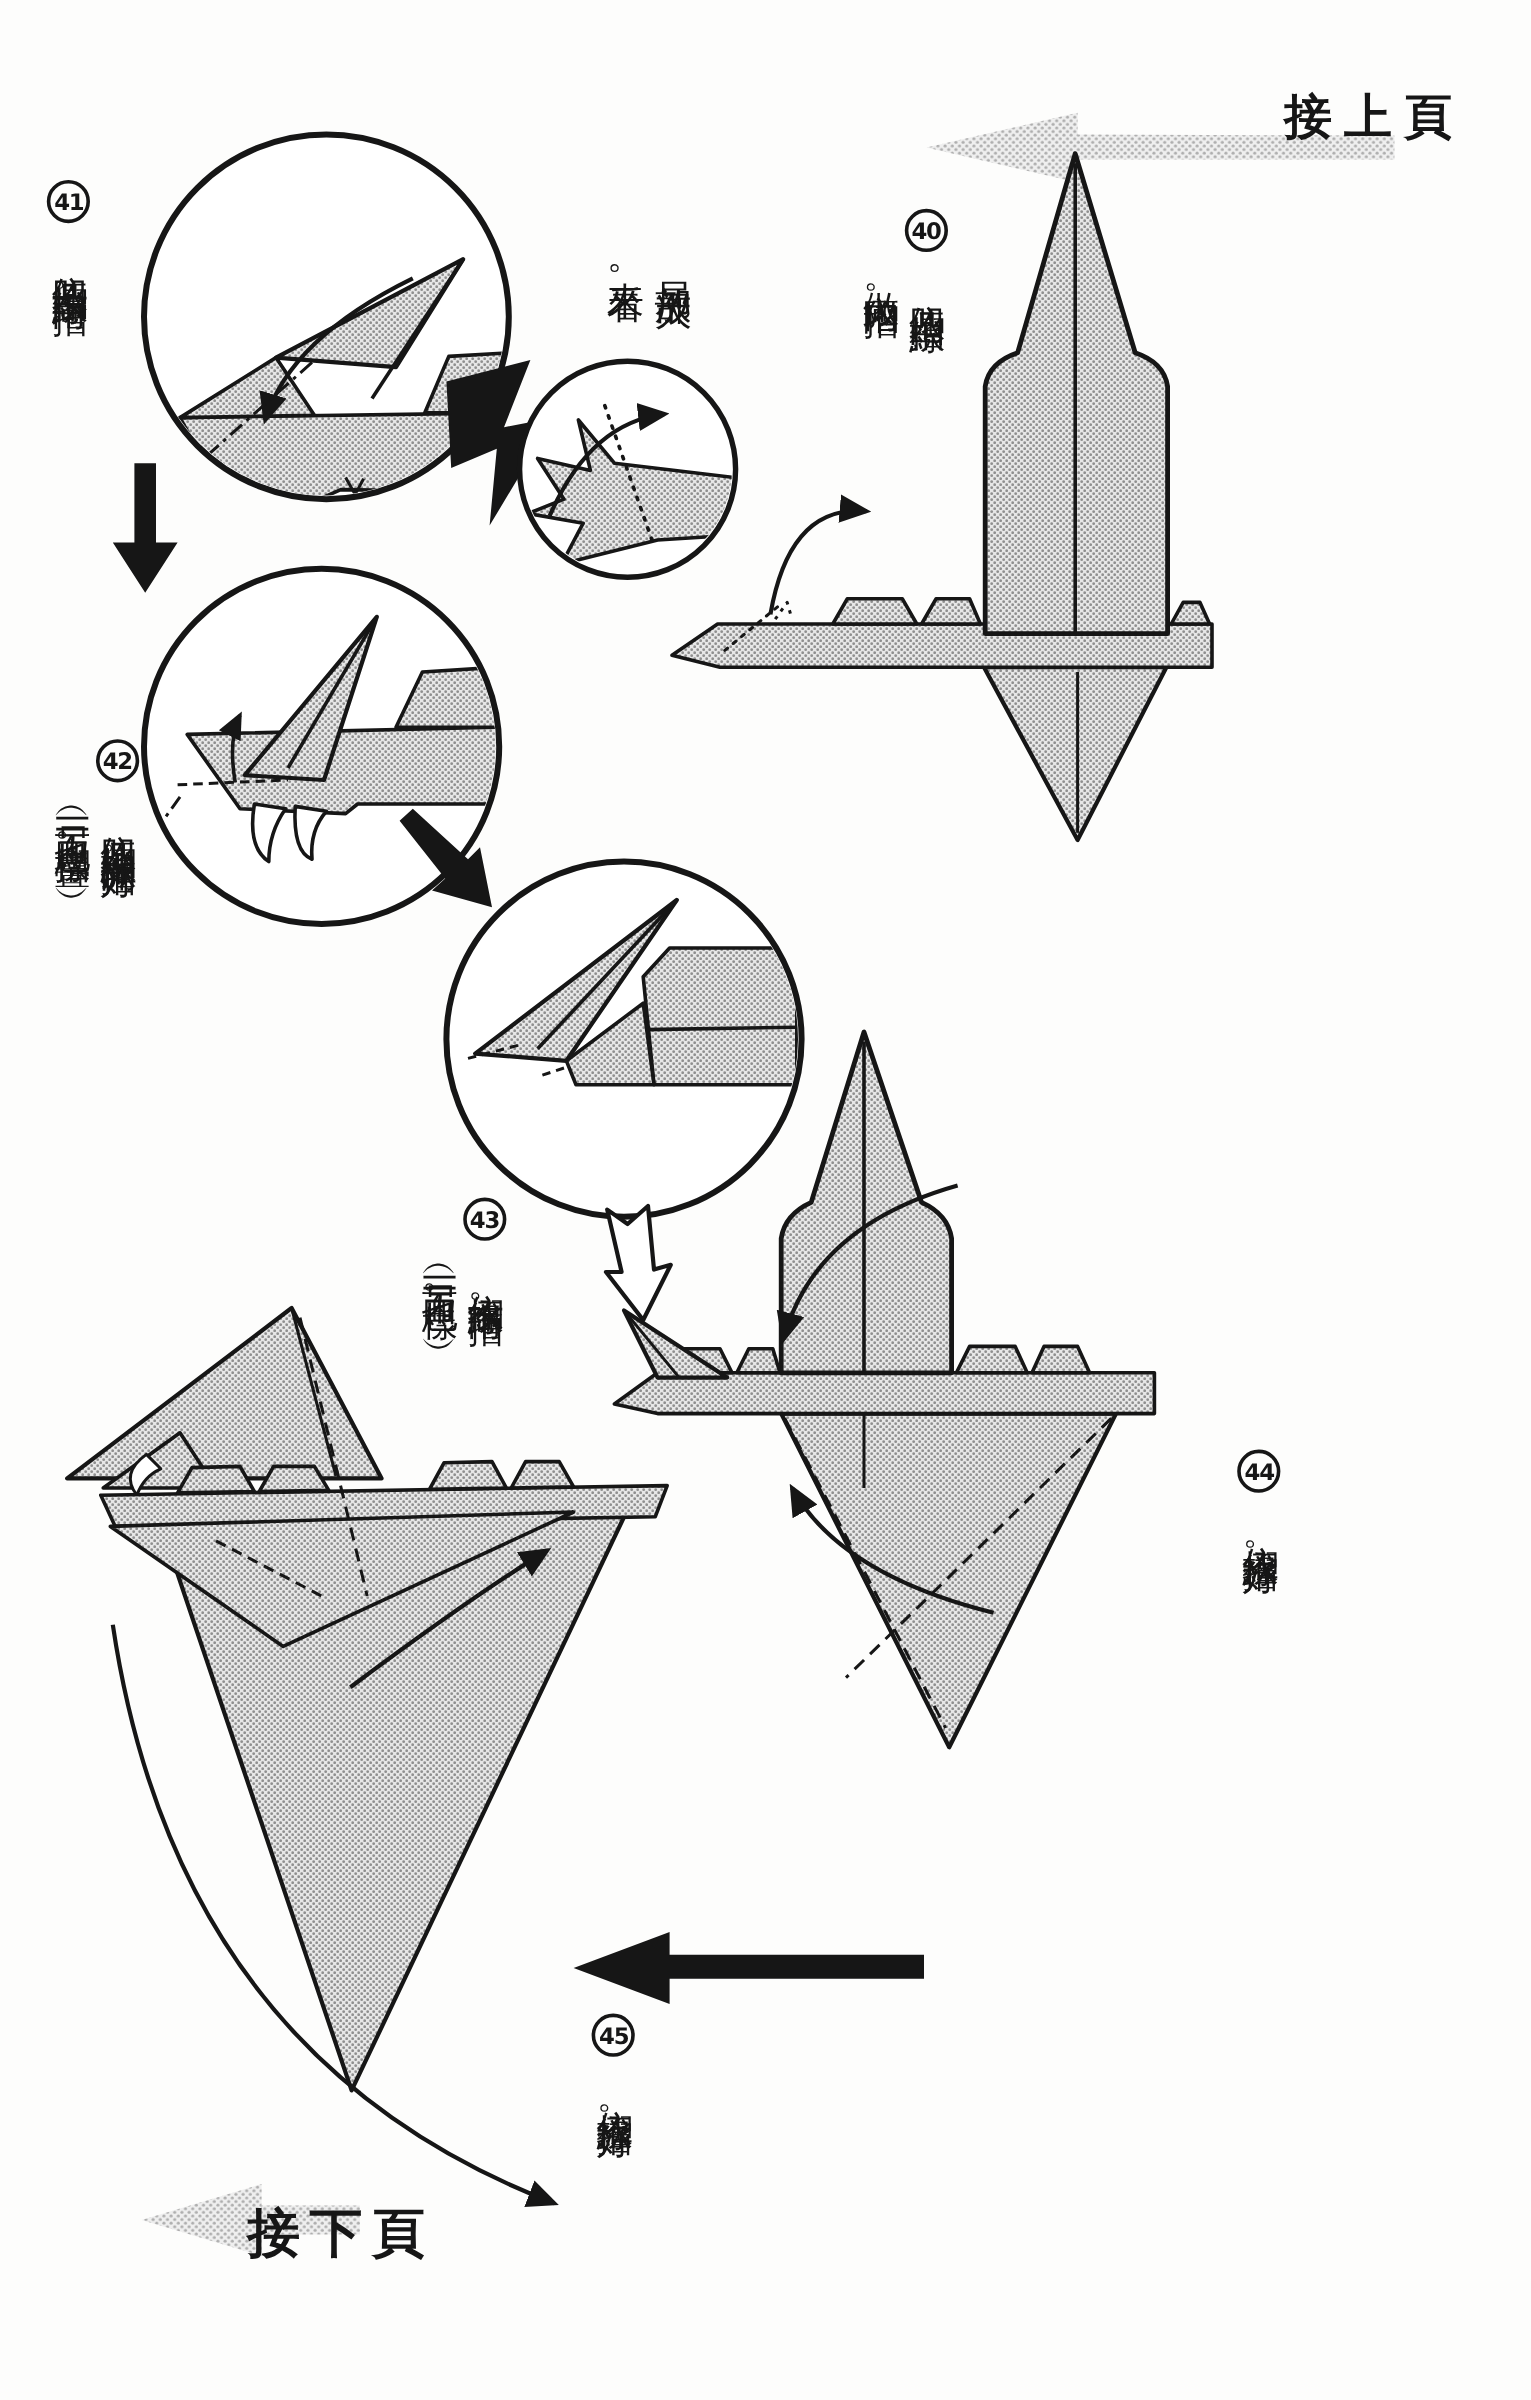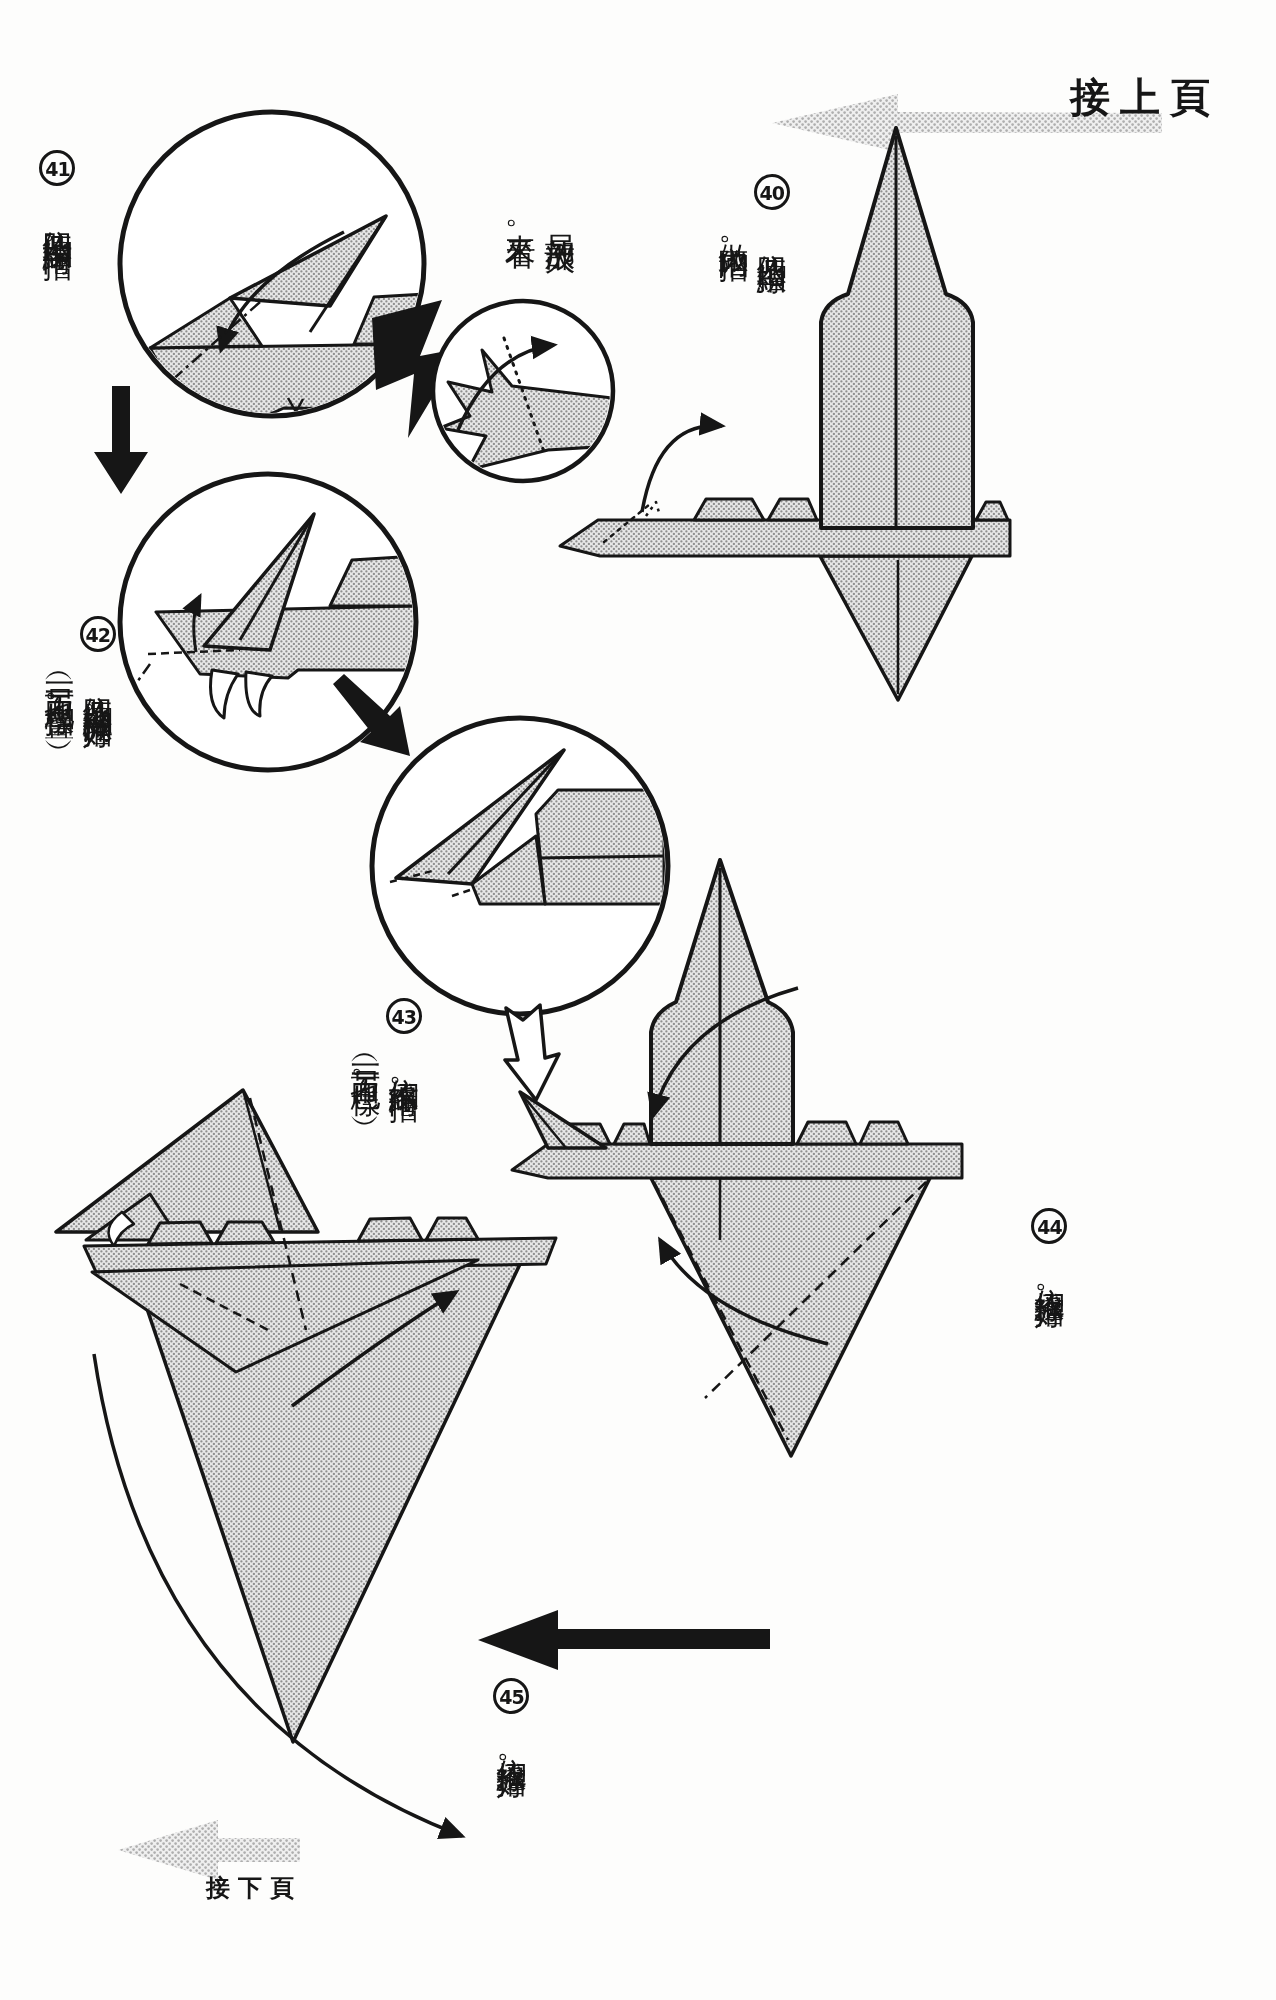--- a/index.html
+++ b/index.html
@@ -187,21 +187,21 @@
       <path d="M94,1354 Q148,1716 462,1836" fill="none" stroke-width="3.5" marker-end="url(#ah)"></path>
     </g>
 
     <g>
       <path d="M118,1850 L218,1820 L218,1838 L300,1838 L300,1862 L218,1862 L218,1880 Z" fill="url(#htLight)"></path>
     </g>
   </svg>
 
   <div class="hlabel" style="left:1070px; top:70px; font-size:40px; letter-spacing:10px;">接上頁</div>
 
-  <div class="hlabel" style="left:206px; top:1872px; font-size:24px; letter-spacing:8px;">接下頁</div>
+  <div class="hlabel" style="left:206px; top:1832px; font-size:44px; letter-spacing:8px;">接下頁</div>
 
   <div class="vlabel" style="left:38px; top:150px;">
     <div class="vcol">
       <span class="stepnum">41</span>
       <span>依凹凸摺線向下摺。</span>
     </div>
   </div>
 
   <div class="vlabel magnify-note" style="left:500px; top:210px;">
     <div class="vcol">局部放大</div>

